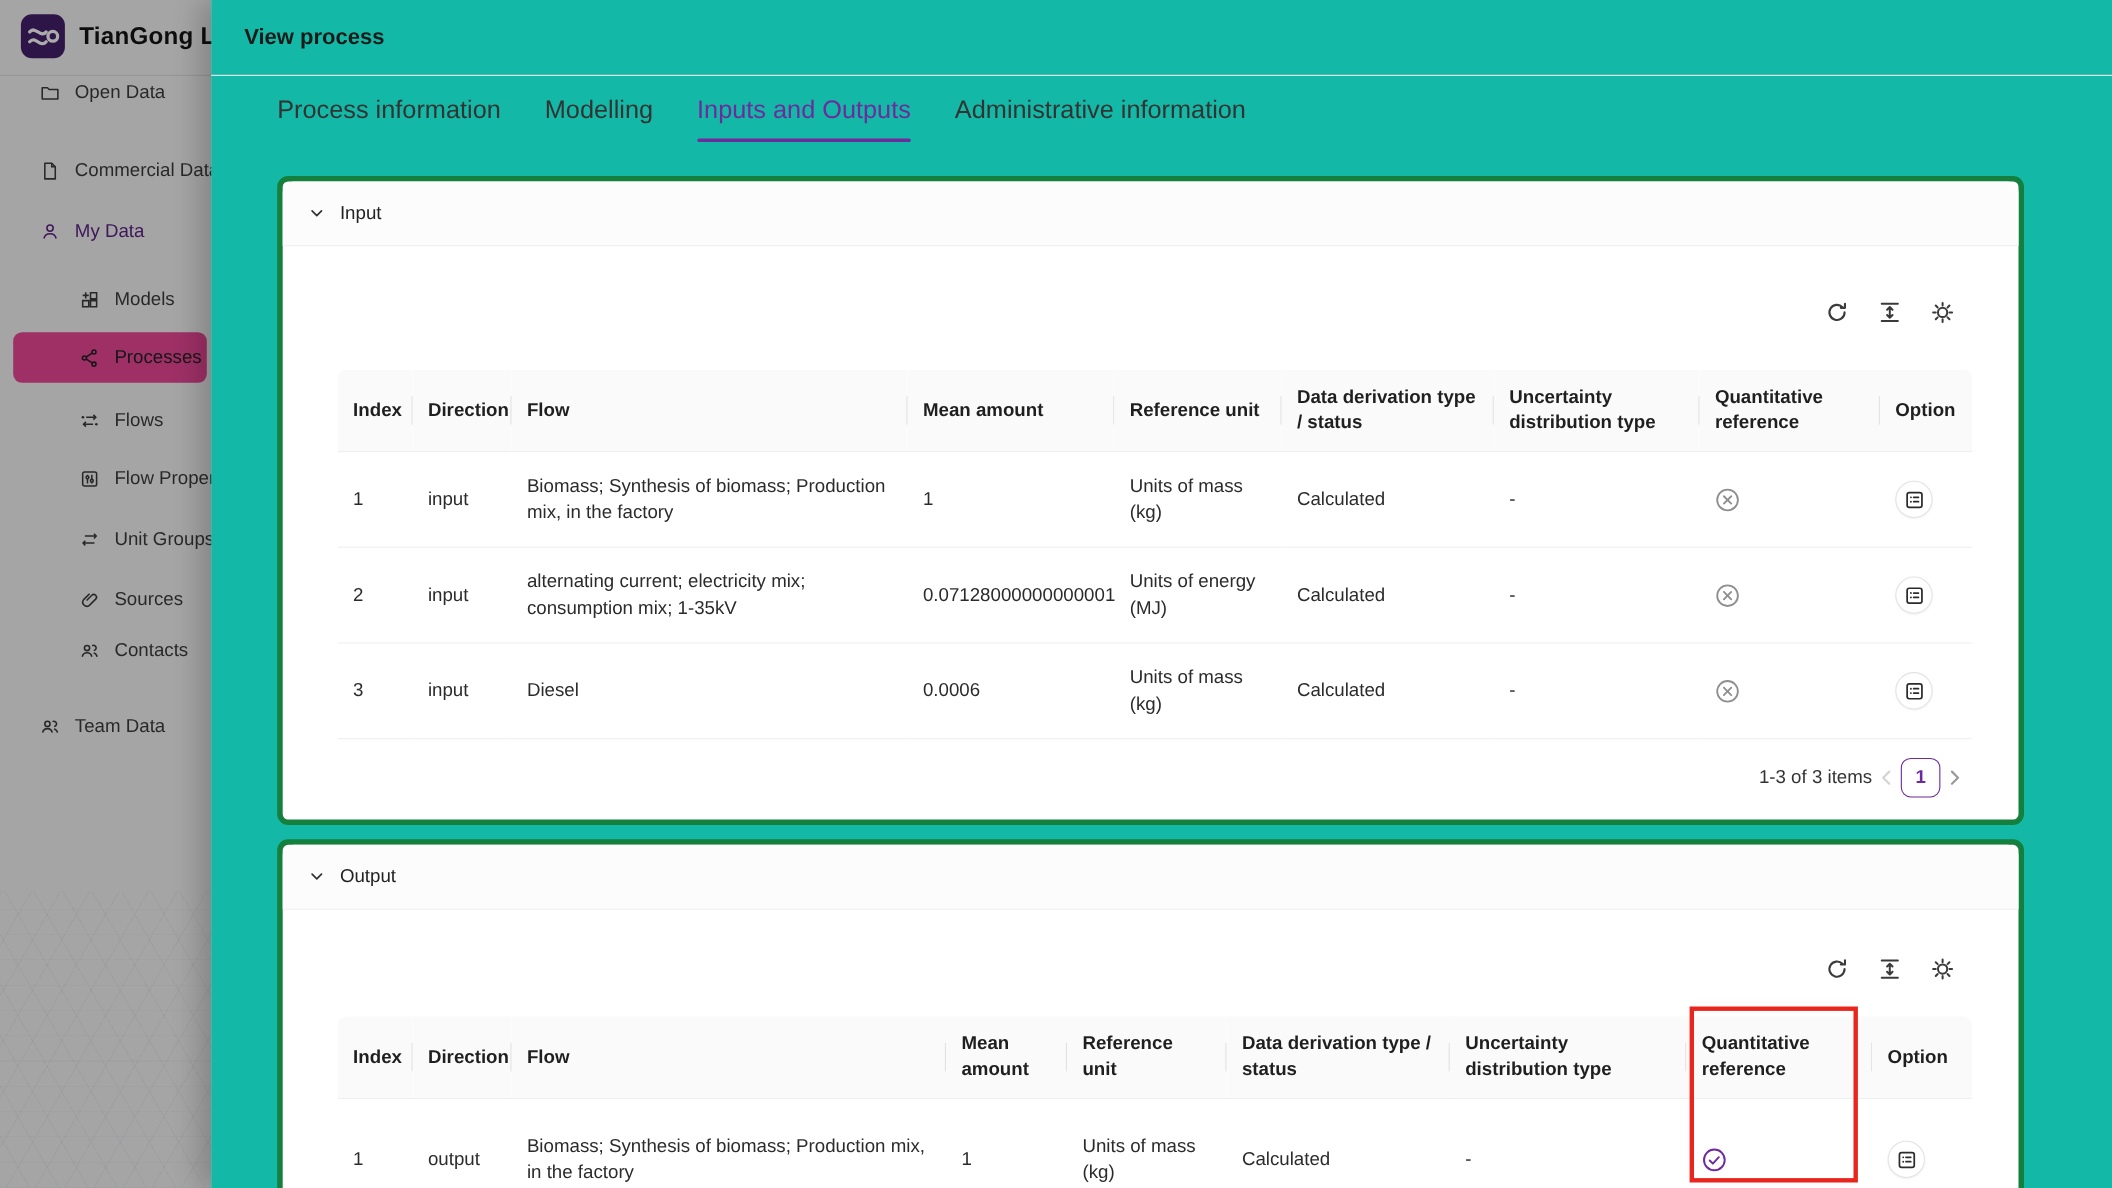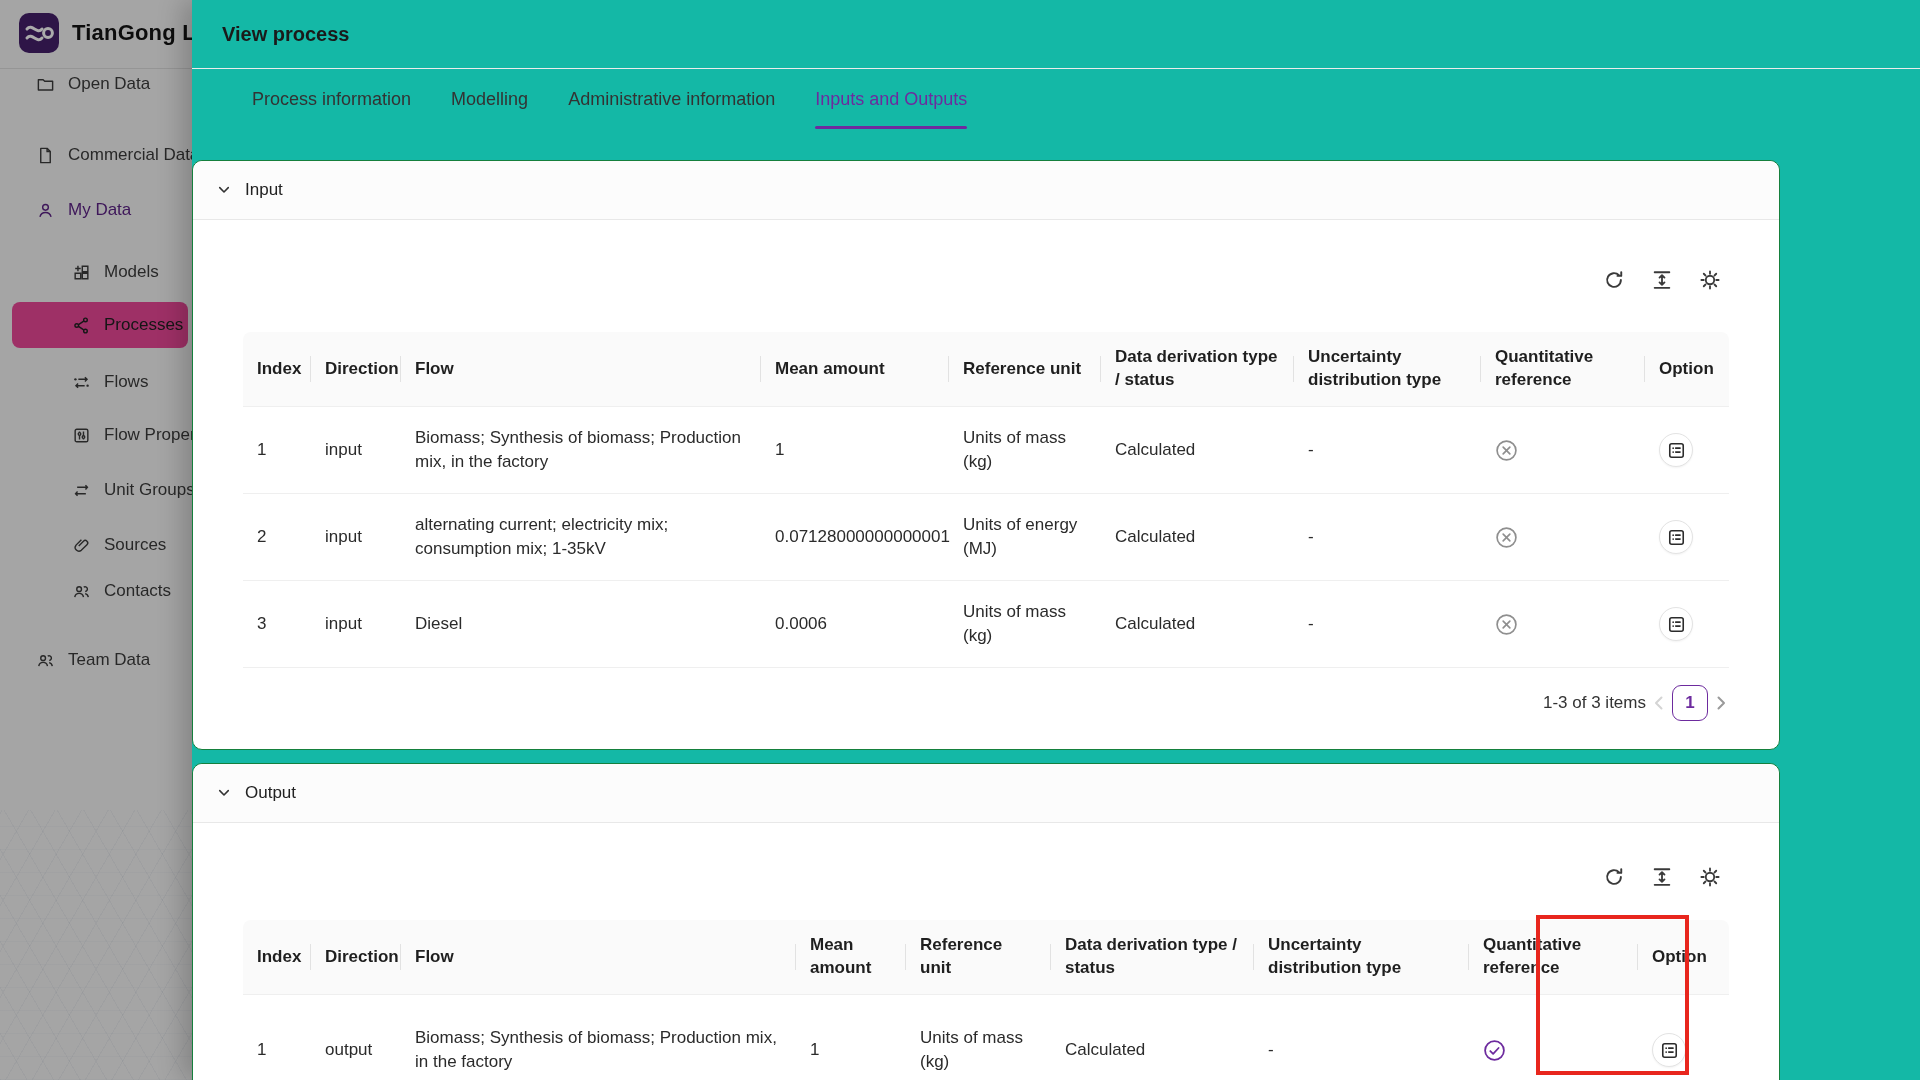--- a/index.html
+++ b/index.html
@@ -28,26 +28,26 @@
 
   
   .drawer{position:absolute;left:192px;top:0;width:1880px;height:1080px;background:#14b8a6;z-index:10;
           box-shadow:-10px 0 24px rgba(0,0,0,.20);}
   .drawer-header{height:69px;border-bottom:1px solid #ececec;display:flex;align-items:center;
                  padding:0 30px;box-sizing:border-box;position:relative;}
   .drawer-title{font-size:20px;font-weight:700;color:#1a1a1a;}
   .close-btn{position:absolute;right:36px;top:23px;width:22px;height:22px;cursor:pointer;}
 
   .tabs{display:flex;gap:40px;padding:0 60px;height:60px;align-items:center;}
-  .tab{height:60px;display:flex;align-items:center;font-size:18px;color:#333;position:relative;cursor:pointer;}
+  .tab{height:60px;display:flex;align-items:center;font-size:23px;color:#333;position:relative;cursor:pointer;}
   .tab.active{color:var(--accent);}
   .tab.active::after{content:"";position:absolute;left:0;right:0;bottom:0;height:3px;background:var(--accent);border-radius:2px;}
 
   
-  .card{width:1588px;border:1px solid #15803d;border-radius:10px;box-sizing:border-box;background:#fff;}
+  .card{margin-left:60px;width:1588px;border:5px solid #15803d;border-radius:10px;box-sizing:border-box;background:#fff;}
   .card.input{margin-top:31px;height:590px;}
   .card.output{margin-top:13px;height:430px;}
   .card-header{height:58px;display:flex;align-items:center;gap:14px;padding:0 24px;background:#fcfcfc;
                border-bottom:1px solid #e8e8e8;border-radius:10px 10px 0 0;font-size:17px;color:#222;cursor:pointer;}
   .card-body{position:relative;padding:0 50px;}
   .toolbar{display:flex;justify-content:flex-end;align-items:center;gap:26px;height:24px;padding-right:8px;}
   .card.input .toolbar{margin-top:48px;}
   .card.output .toolbar{margin-top:42px;}
   .tool-btn{width:22px;height:22px;background:none;border:none;padding:0;cursor:pointer;color:#3a3a3a;}
 
@@ -209,25 +209,25 @@
       </span>
     </div>
 
     <div class="tabs">
       <div class="tab">
           <span>Process information</span>
         </div>
       <div class="tab">
           <span>Modelling</span>
         </div>
+      <div class="tab active">
+          <span>Inputs and Outputs</span>
+        </div>
       <div class="tab">
           <span>Administrative information</span>
-        </div>
-      <div class="tab active">
-          <span>Inputs and Outputs</span>
         </div>
     </div>
 
     <div class="card input">
       <div class="card-header">
         <svg width="14" height="14" viewBox="0 0 18 18">
             <path d="M3.5 6l5.5 5.5L14.5 6" fill="none" stroke="#333" stroke-width="2" stroke-linecap="round" stroke-linejoin="round"></path>
           </svg>
         <span>Input</span>
       </div>

